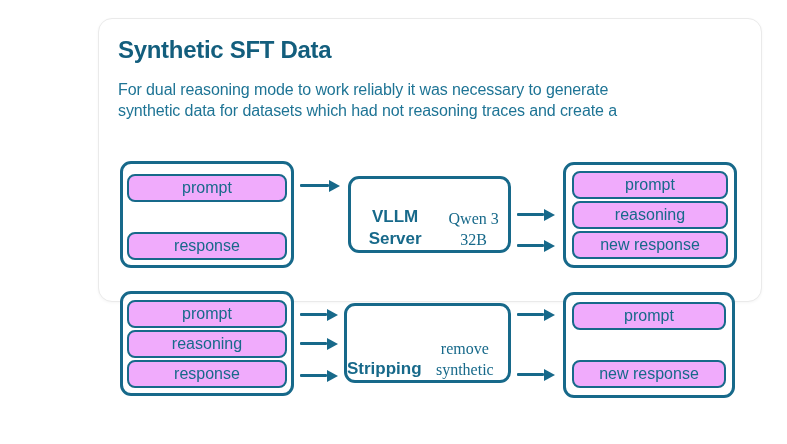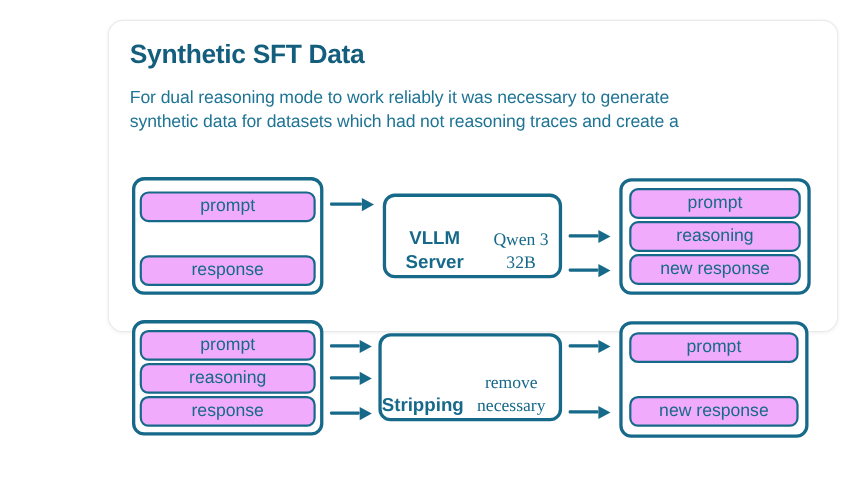--- a/index.html
+++ b/index.html
@@ -165,21 +165,21 @@
     <div class="chip">reasoning</div>
     <div class="chip">response</div>
   </div>
 
   <div class="arrow f2-a1"></div>
   <div class="arrow f2-a2"></div>
   <div class="arrow f2-a3"></div>
 
   <div class="proc-box f2-proc">
     <div class="proc-title">Stripping</div>
-    <div class="proc-subtitle">remove necessary</div>
+    <div class="proc-subtitle">remove synthetic</div>
   </div>
 
   <div class="arrow f2-a4"></div>
   <div class="arrow f2-a5"></div>
 
   <div class="group-box f2-output">
     <div class="chip">prompt</div>
     <div class="chip">new response</div>
   </div>
 

